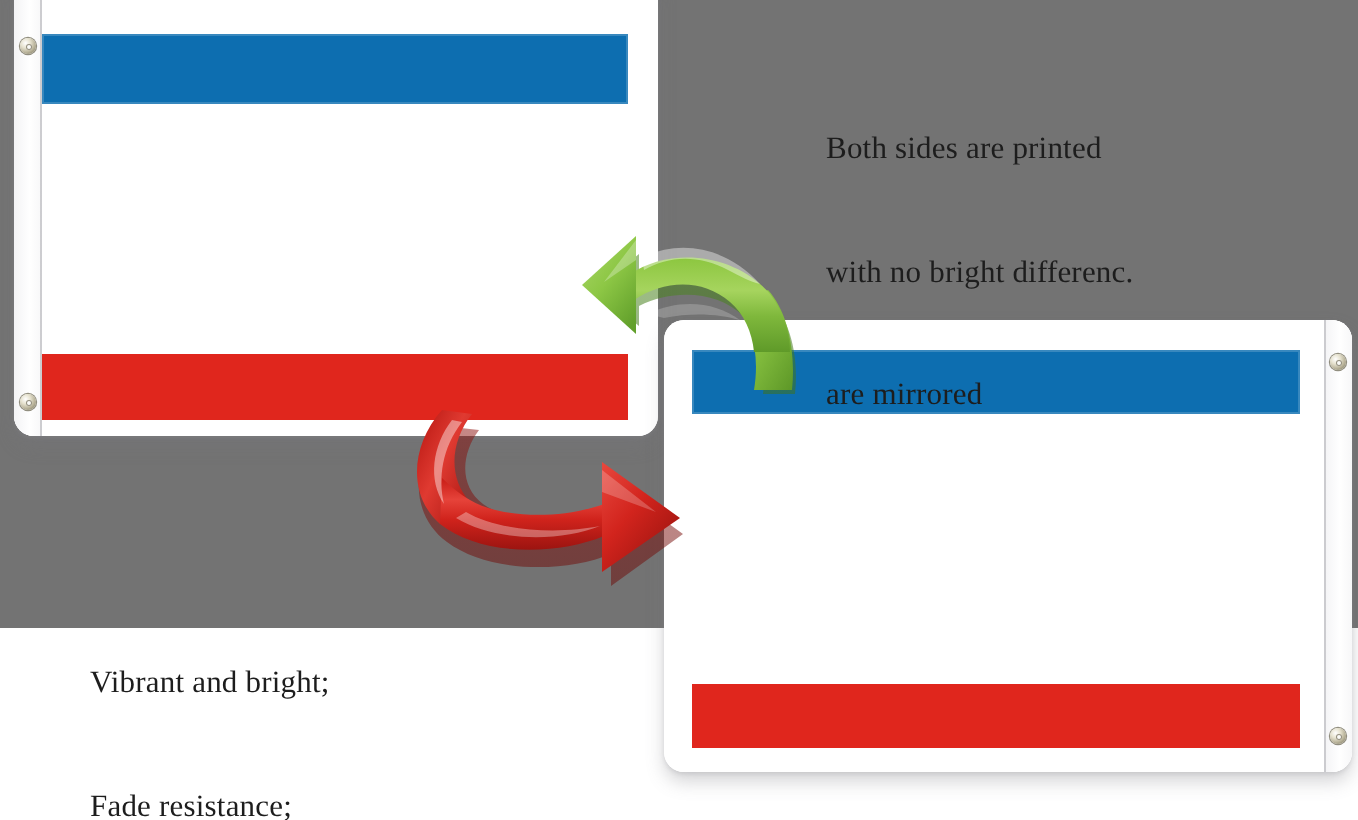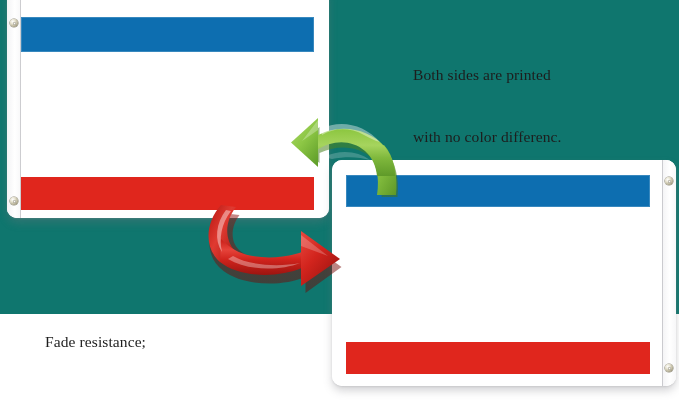--- a/index.html
+++ b/index.html
@@ -12,21 +12,21 @@
     height: 410px;
     position: relative;
     overflow: hidden;
     font-family: "Liberation Serif", serif;
   }
   .stage {
     position: absolute;
     left: 0; top: 0;
     width: 679px;
     height: 314px;
-    background: #0f766e;
+    background: #737373;
   }
 
   
   .flag-card {
     position: absolute;
     background: #ffffff;
     border-radius: 9px;
     box-shadow: 0 5px 9px rgba(120,120,125,0.30),
                 0 1px 2px rgba(150,150,155,0.25);
   }
@@ -261,21 +261,23 @@
 
     <path d="M101,29 L101,84 L140,57 Z" fill="url(#redHead)"></path>
 
     <path d="M26,8 C16,21 14,38 22,50 C19,37 21,22 31,9 Z" fill="#ffffff" opacity="0.42"></path>
     <path d="M28,57 C48,69 80,69 100,61 C80,65 50,64 33,54 Z" fill="#ffffff" opacity="0.33"></path>
     <path d="M101,33 L101,44 L128,54 Z" fill="#ffffff" opacity="0.22"></path>
   </svg>
 
   <div class="caption caption-top">
     <span class="line">Both sides are printed</span>
-    <span class="line">with no color differenc.</span>
+    <span class="line">with no bright differenc.</span>
+    <span class="line">are mirrored</span>
   </div>
 
   <div class="caption caption-bottom">
+    <span class="line">Vibrant and bright;</span>
     <span class="line">Fade resistance;</span>
     
   </div>
 
 </div>
 
 </body></html>

